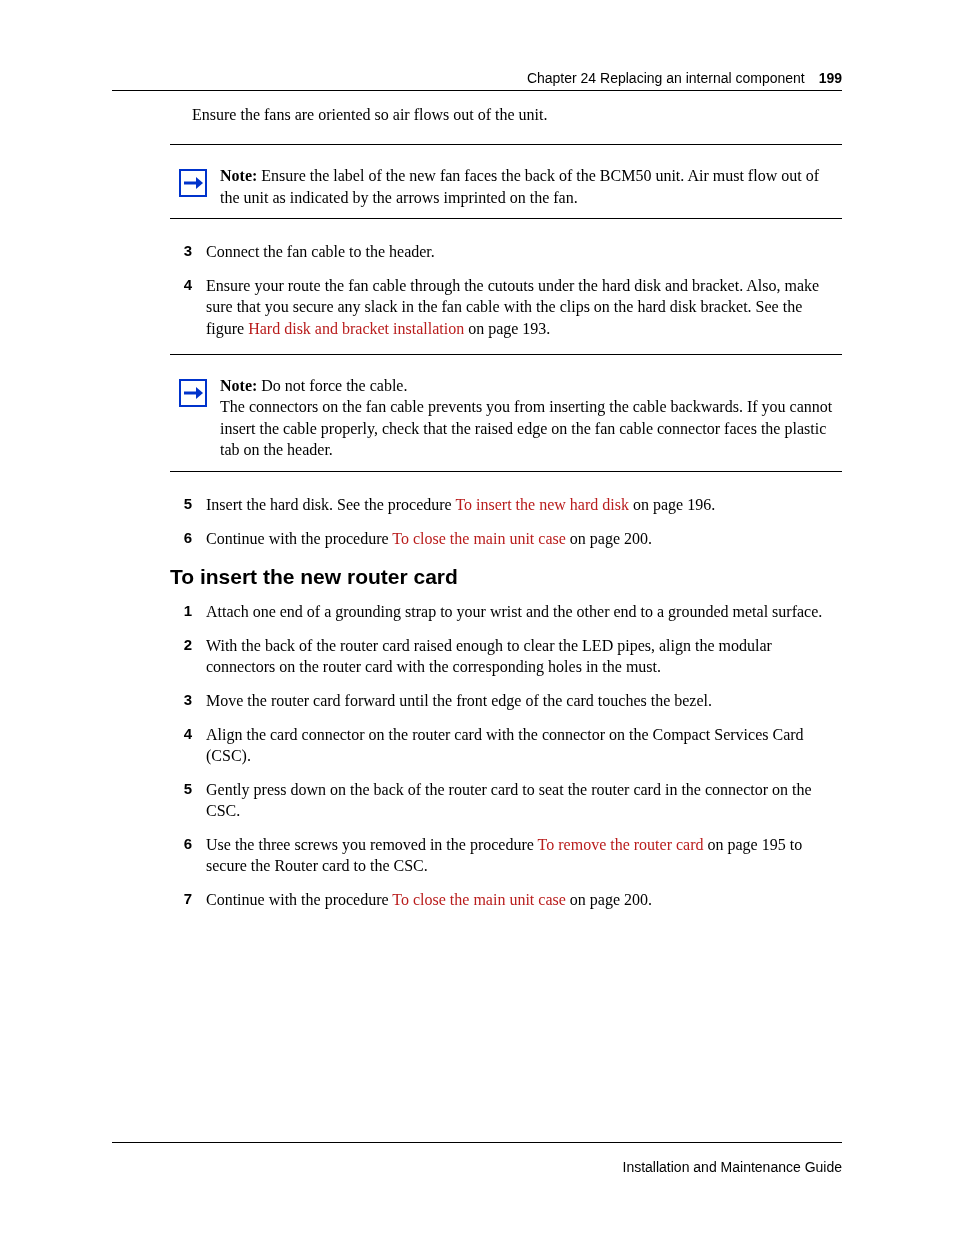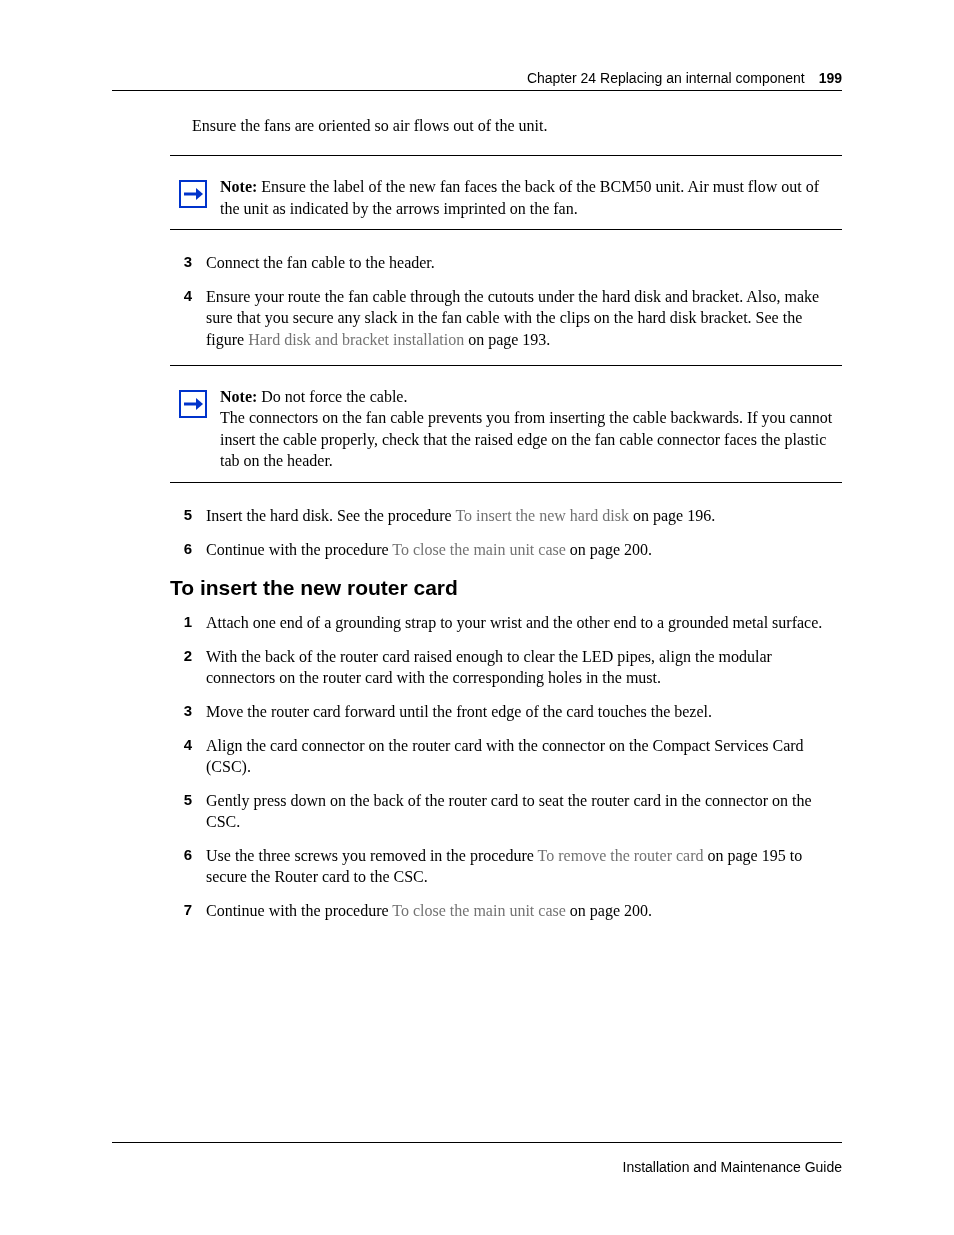--- a/index.html
+++ b/index.html
@@ -13,21 +13,21 @@
   .page {
     width: 954px;
     height: 1235px;
     position: relative;
     box-sizing: border-box;
     padding: 70px 112px 60px 112px;
   }
   .header-line {
     border-bottom: 1px solid #000;
     padding-bottom: 4px;
-    margin-bottom: 26px;
+    margin-bottom: 15px;
     text-align: right;
     font-family: Arial, Helvetica, sans-serif;
     font-size: 14px;
   }
   .header-line .pgnum {
     font-weight: bold;
     margin-left: 10px;
   }
   .content {
     padding-left: 58px;
@@ -75,21 +75,21 @@
     flex: 0 0 22px;
     text-align: right;
     font-family: Arial, Helvetica, sans-serif;
     font-weight: bold;
     font-size: 15px;
     margin-right: 14px;
   }
   ol.steps > li .body {
     flex: 1;
   }
-  .link { color: #737373; }
+  .link { color: #b91c1c; }
   h2.section {
     font-family: Arial, Helvetica, sans-serif;
     font-weight: bold;
     font-size: 21px;
     margin: 16px 0 10px 0;
   }
   .footer {
     position: absolute;
     bottom: 60px;
     left: 112px;

